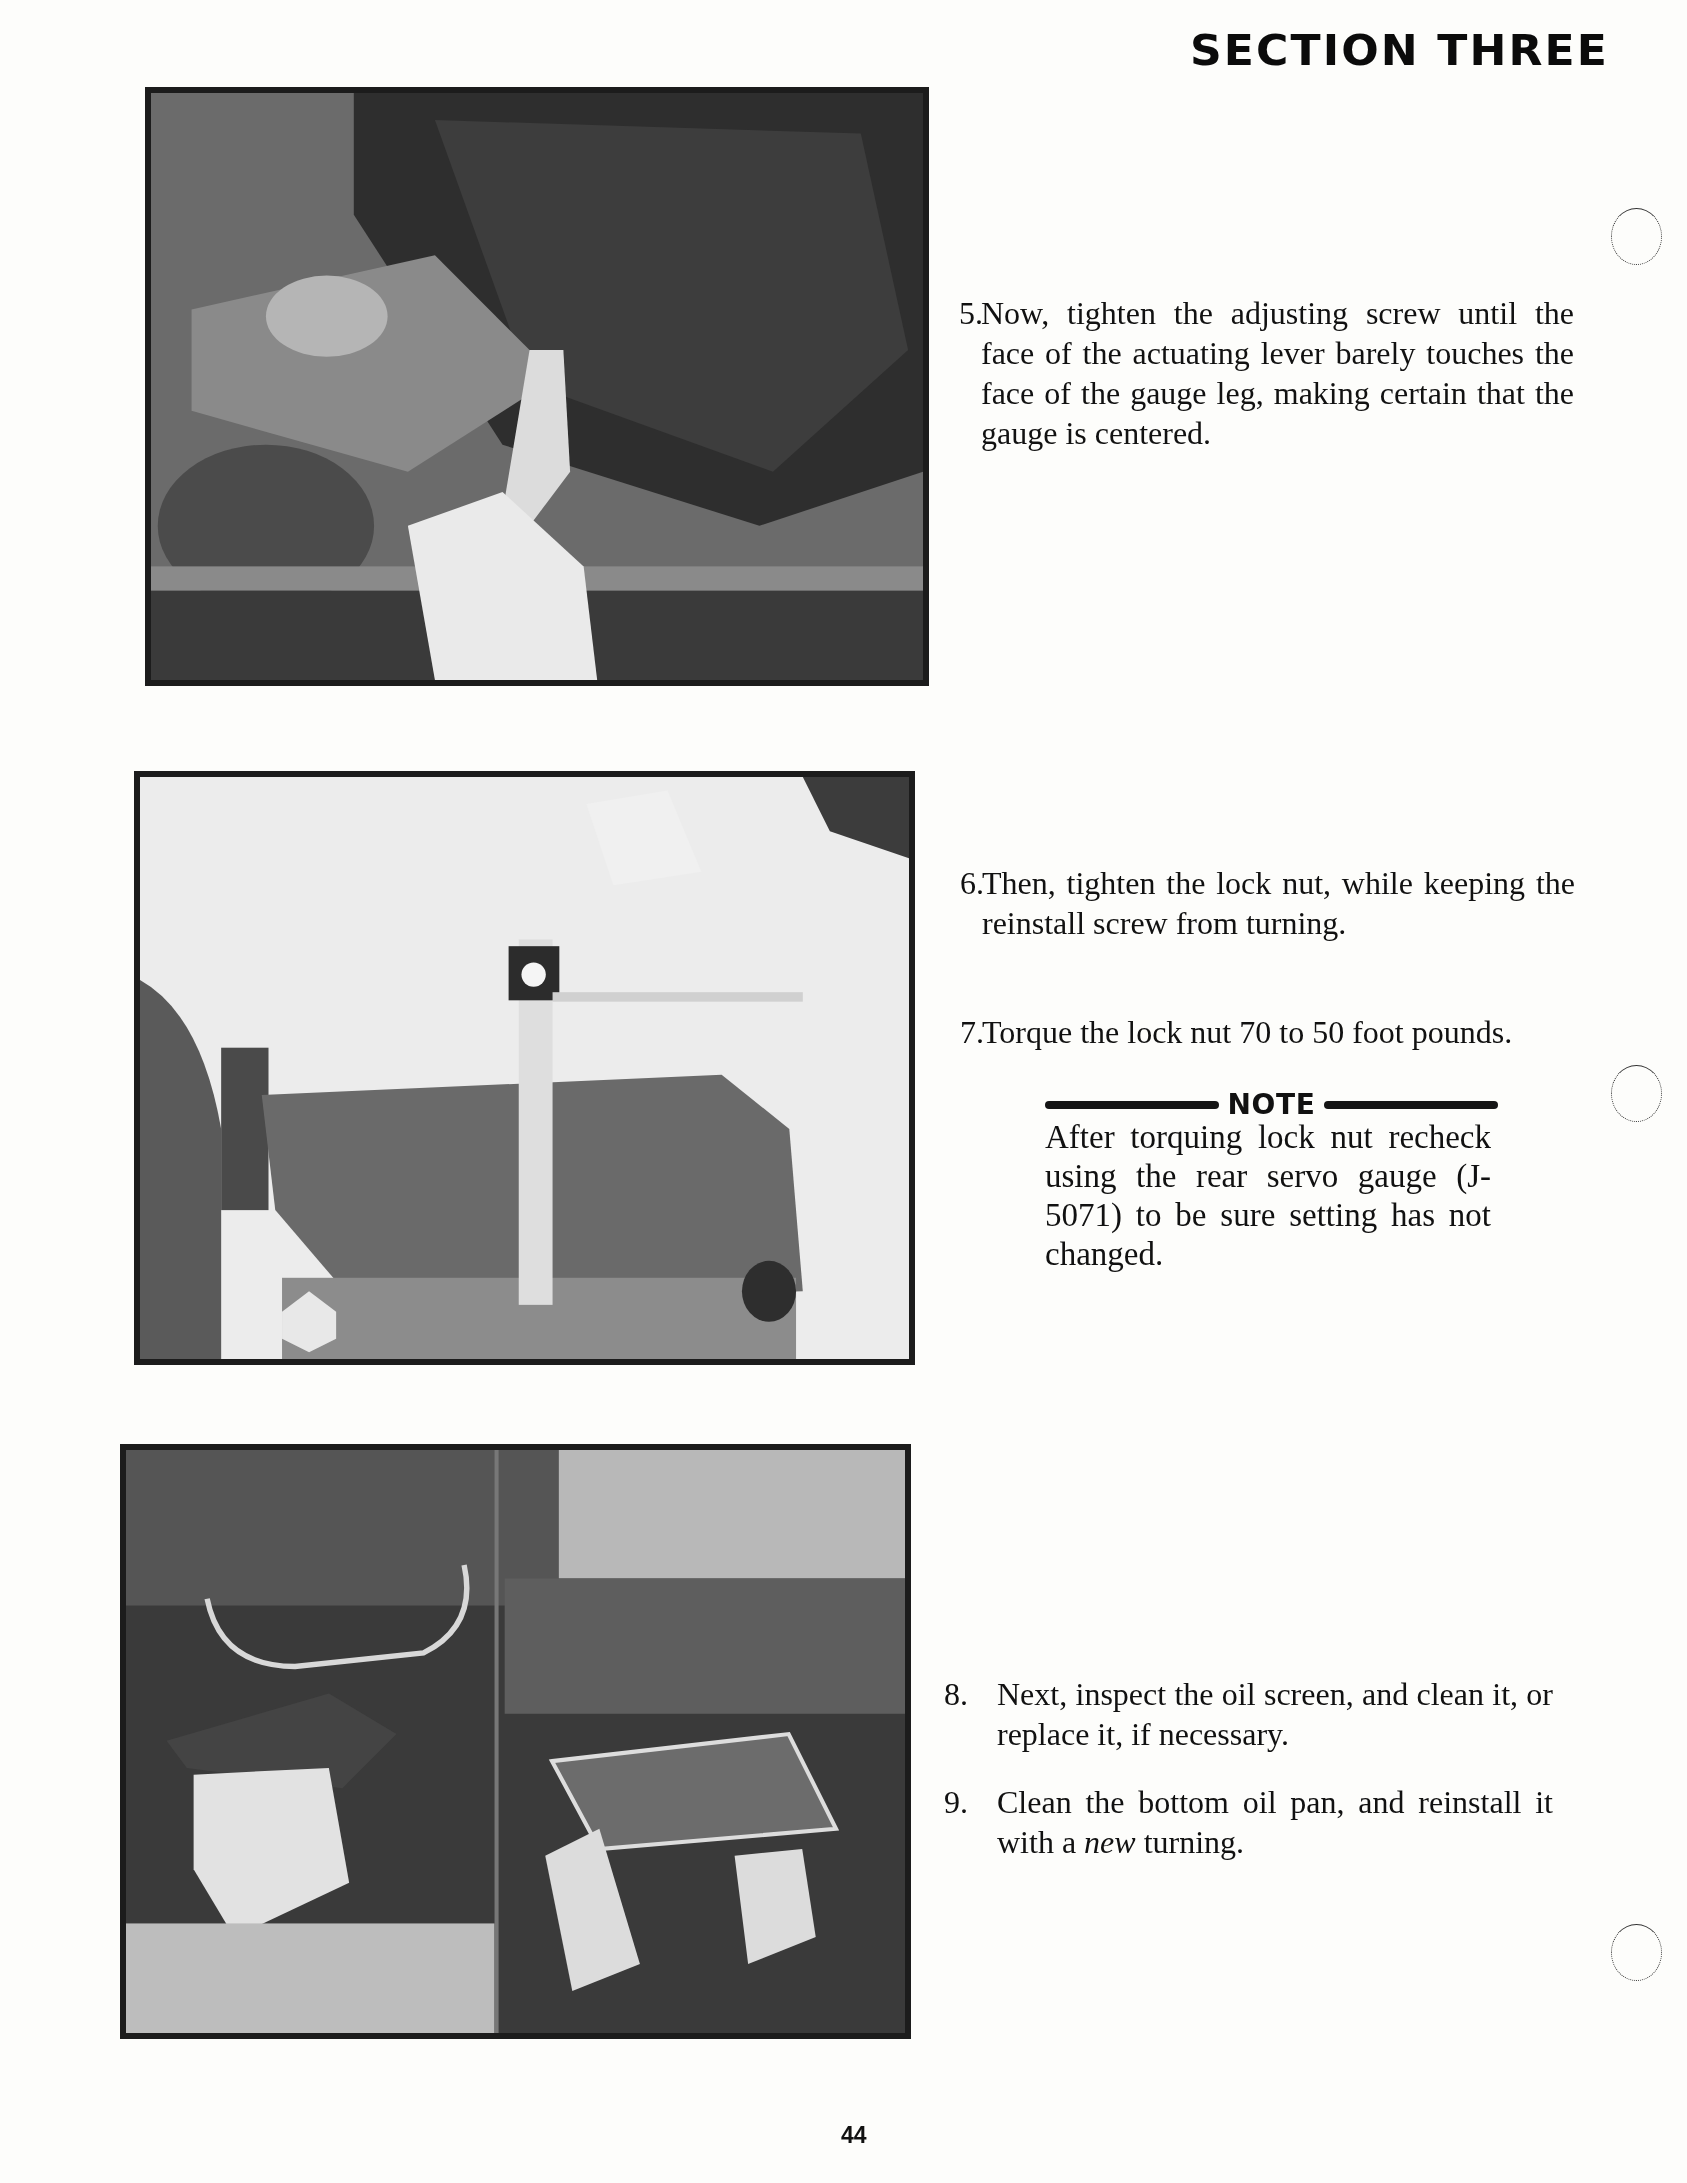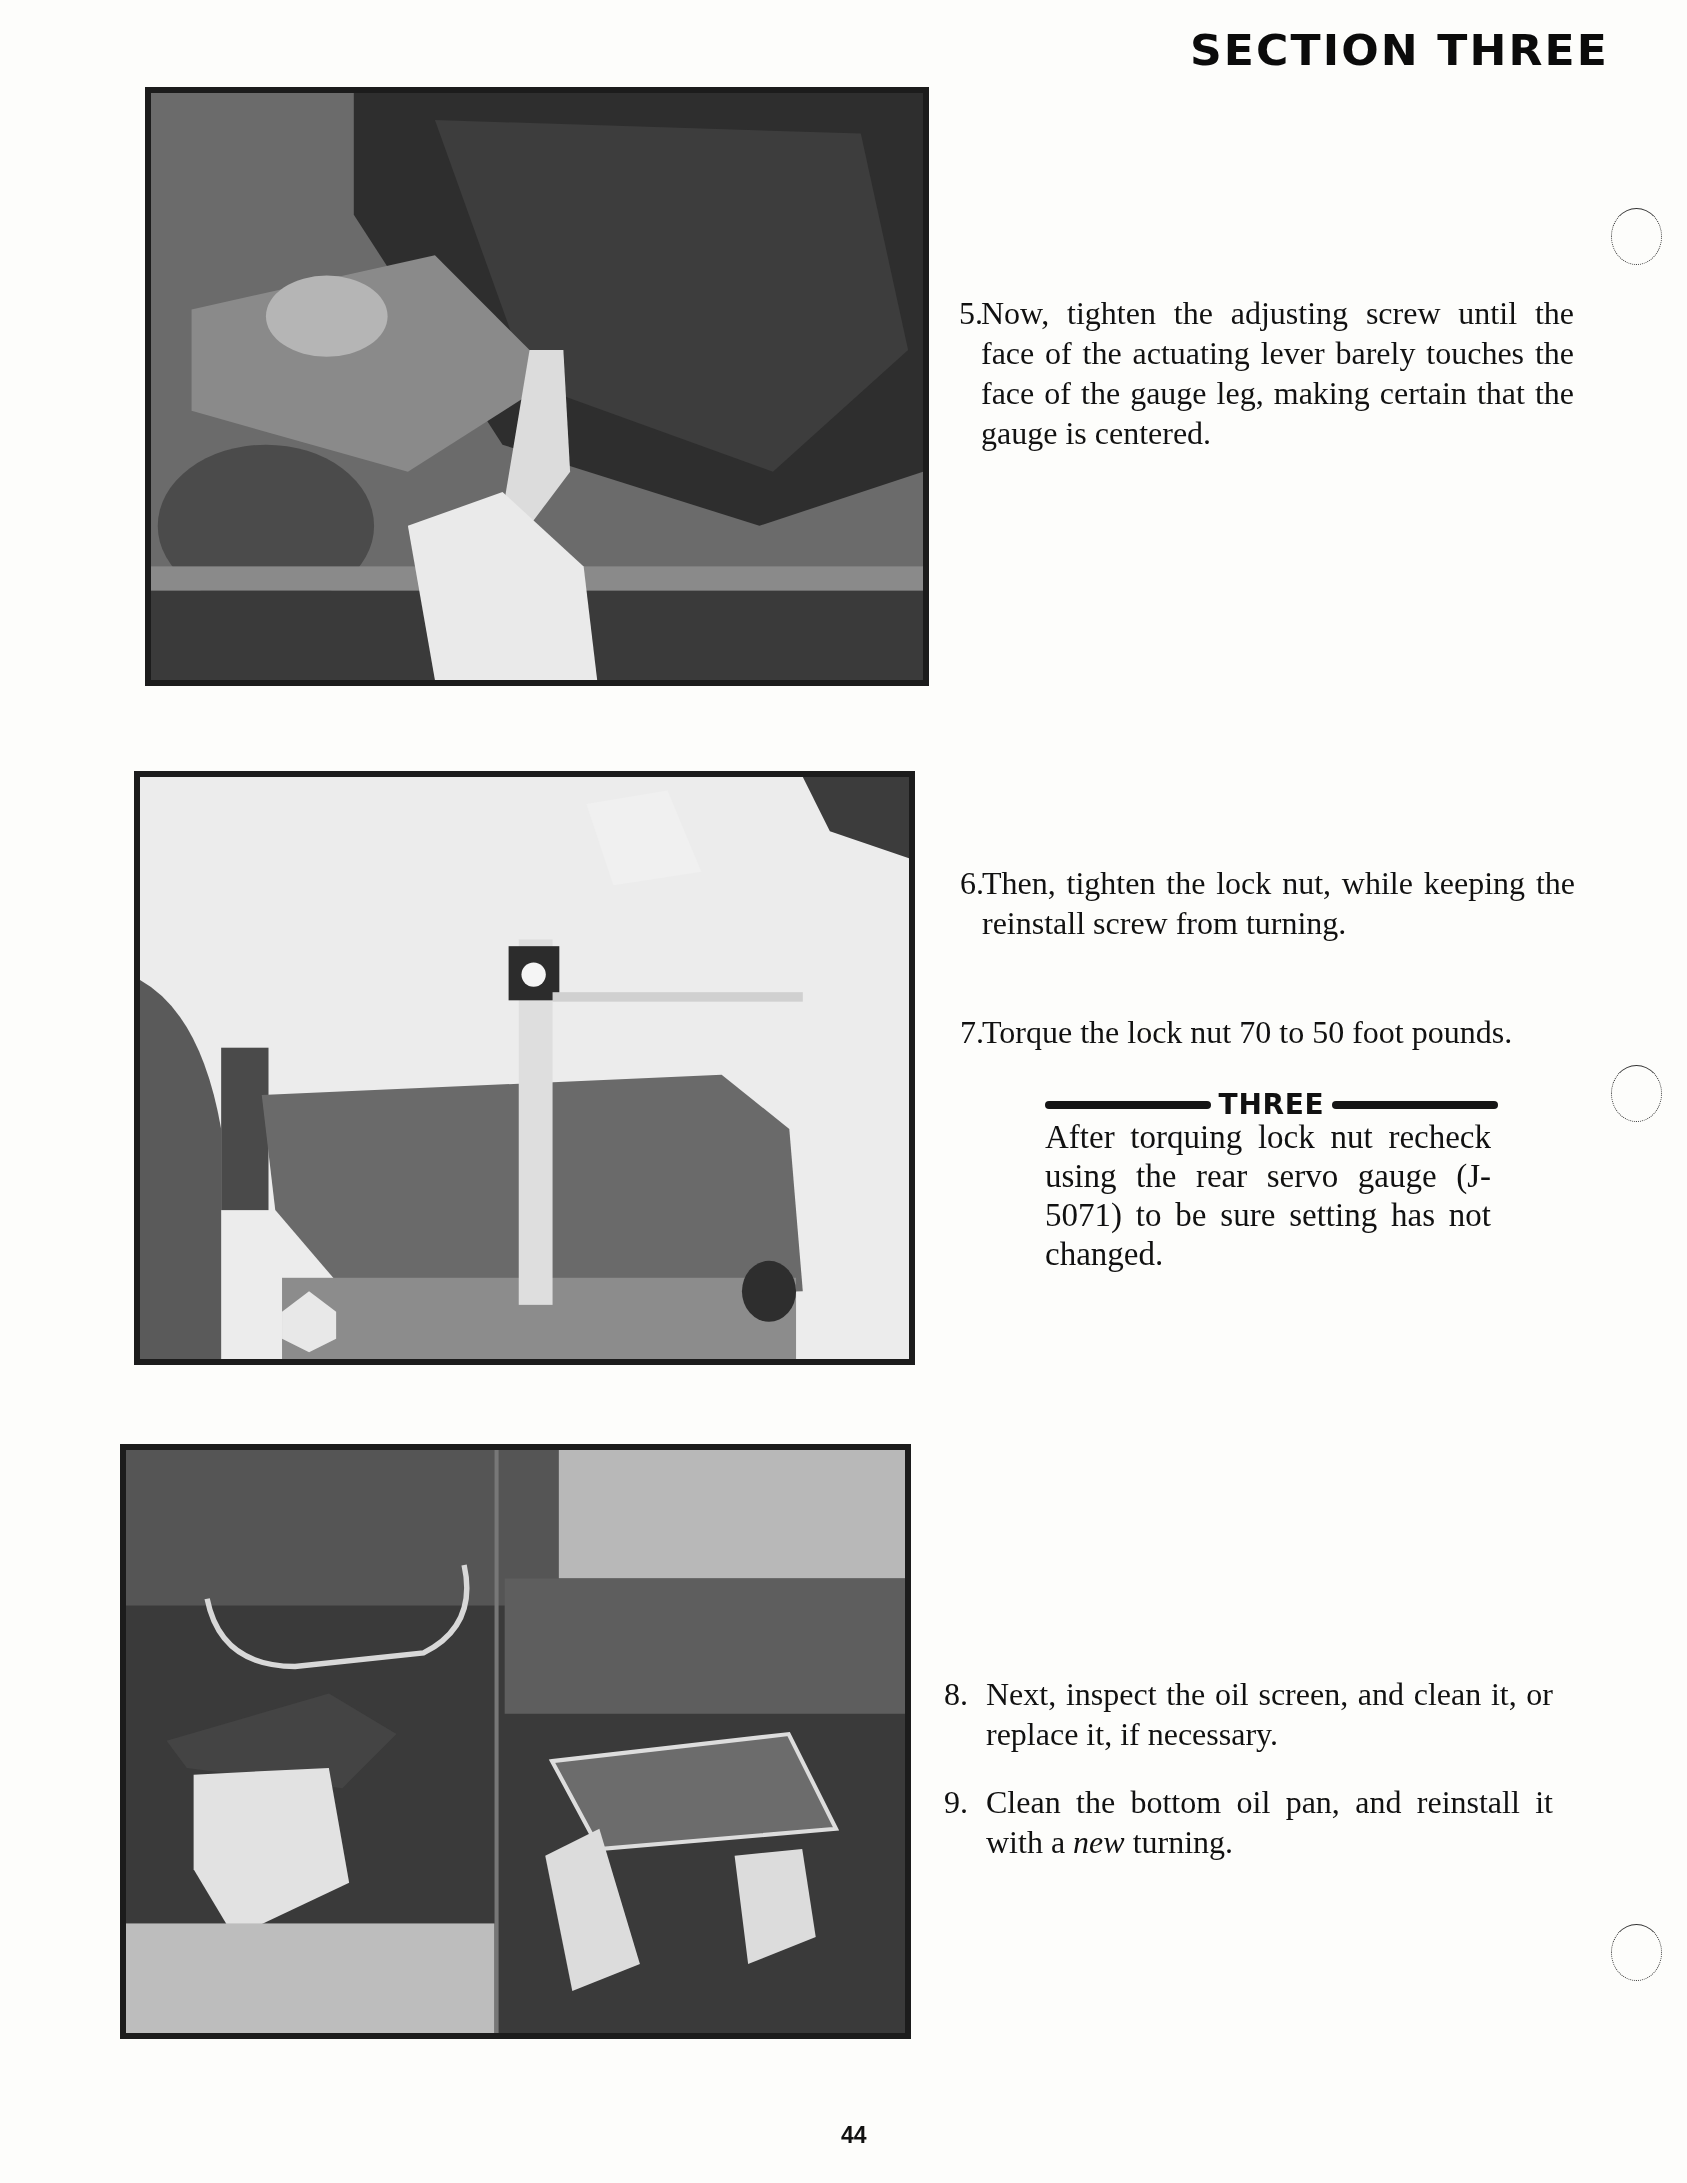--- a/index.html
+++ b/index.html
@@ -26,21 +26,21 @@
   .step {
     position: absolute; font-size: 32px; line-height: 40px; color: #111;
   }
   .step .num { position: absolute; left: 0; top: 0; }
   .step .body { margin-left: 22px; text-align: justify; text-align-last: left; }
   #step5 { left: 959px; top: 293px; width: 615px; }
   #step6 { left: 960px; top: 863px; width: 615px; }
   #step7 { left: 960px; top: 1012px; width: 615px; }
   #step8 { left: 944px; top: 1674px; width: 609px; }
   #step9 { left: 944px; top: 1782px; width: 609px; }
-  #step8 .body, #step9 .body { margin-left: 42px; }
+  #step8 .body, #step9 .body { margin-left: 53px; }
 
   .note-header {
     position: absolute; left: 1045px; top: 1089px; width: 453px; height: 31px;
     display: flex; align-items: center; justify-content: center; gap: 8px;
   }
   .note-bar { flex: 1; height: 8px; background: #151515; border-radius: 4px; }
   .note-label {
     font-family: "DejaVu Sans", "Liberation Sans", sans-serif; font-weight: 700;
     font-size: 28px; letter-spacing: 0.7px;
   }
@@ -125,21 +125,21 @@
   <div class="body">Then, tighten the lock nut, while keeping the reinstall screw from turning.</div>
 </div>
 
 <div class="step" id="step7">
   <span class="num">7.</span>
   <div class="body">Torque the lock nut 70 to 50 foot pounds.</div>
 </div>
 
 <div class="note-header">
   <span class="note-bar"></span>
-  <span class="note-label">THREE</span>
+  <span class="note-label">NOTE</span>
   <span class="note-bar"></span>
 </div>
 <div class="note-body">After torquing lock nut recheck using the rear servo gauge (J-5071) to be sure setting has not changed.</div>
 
 <div class="step" id="step8">
   <span class="num">8.</span>
   <div class="body">Next, inspect the oil screen, and clean it, or replace it, if necessary.</div>
 </div>
 
 <div class="step" id="step9">

